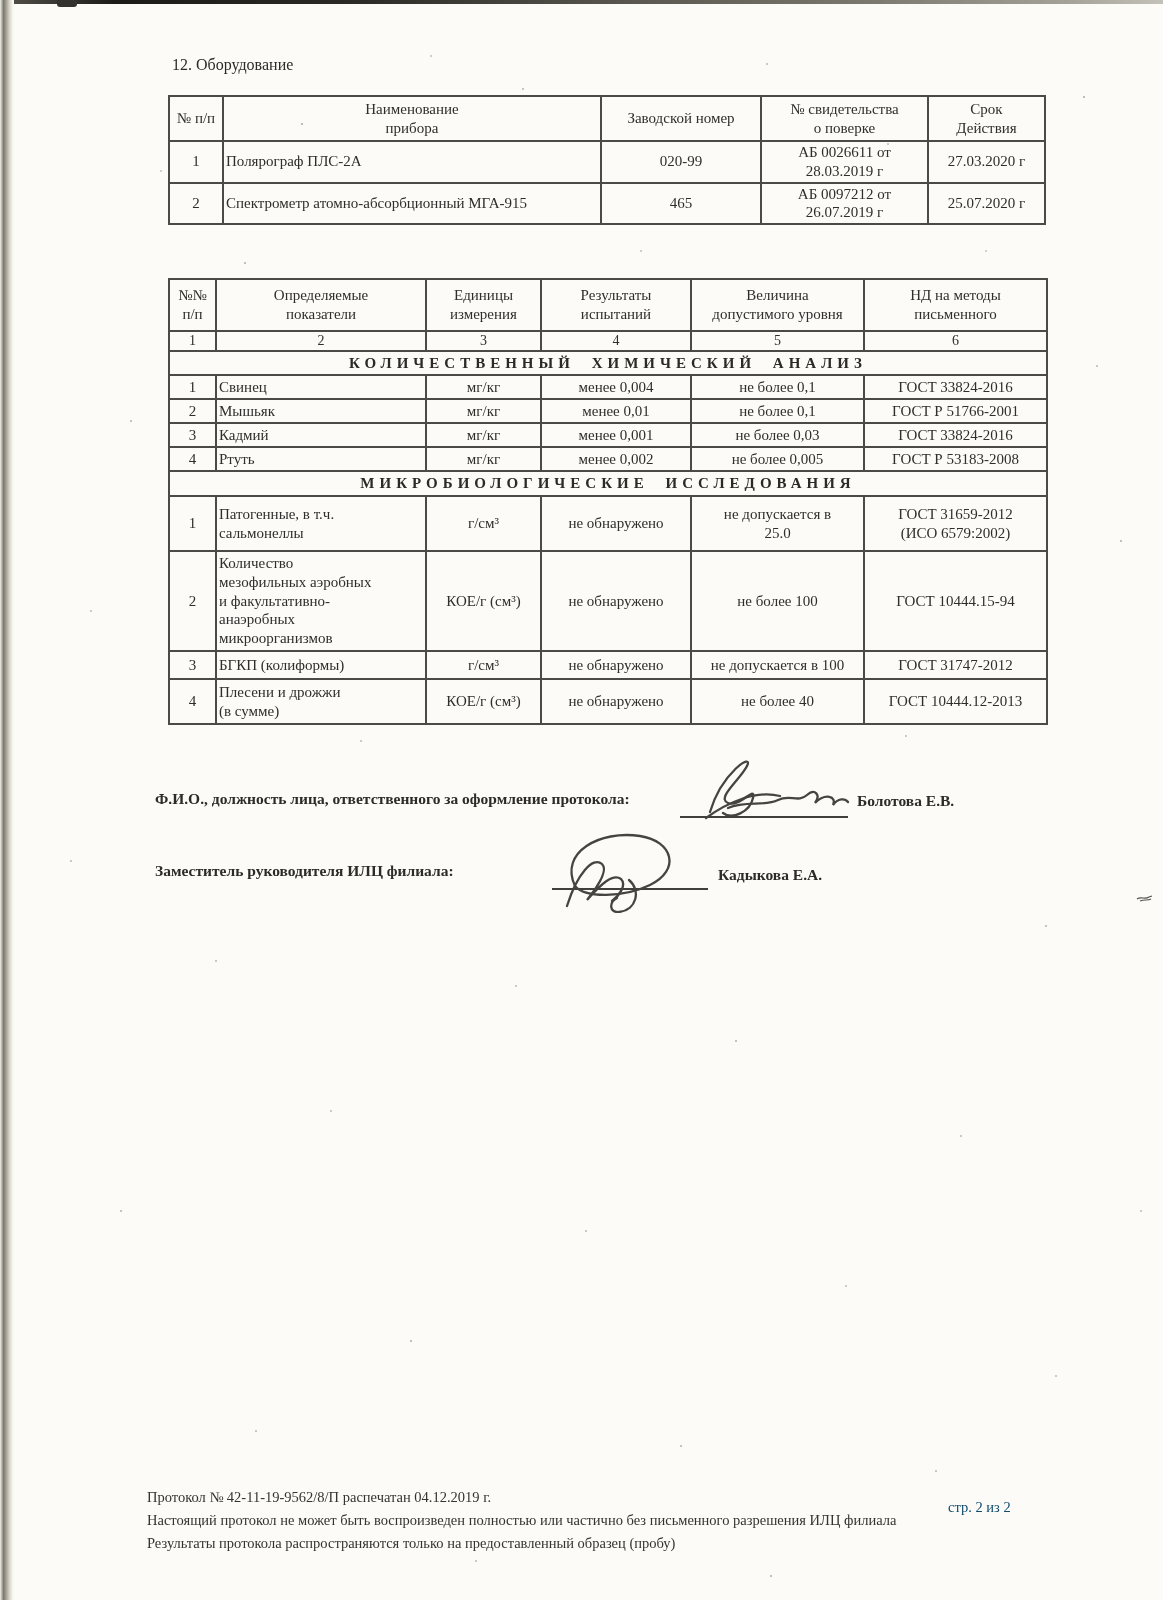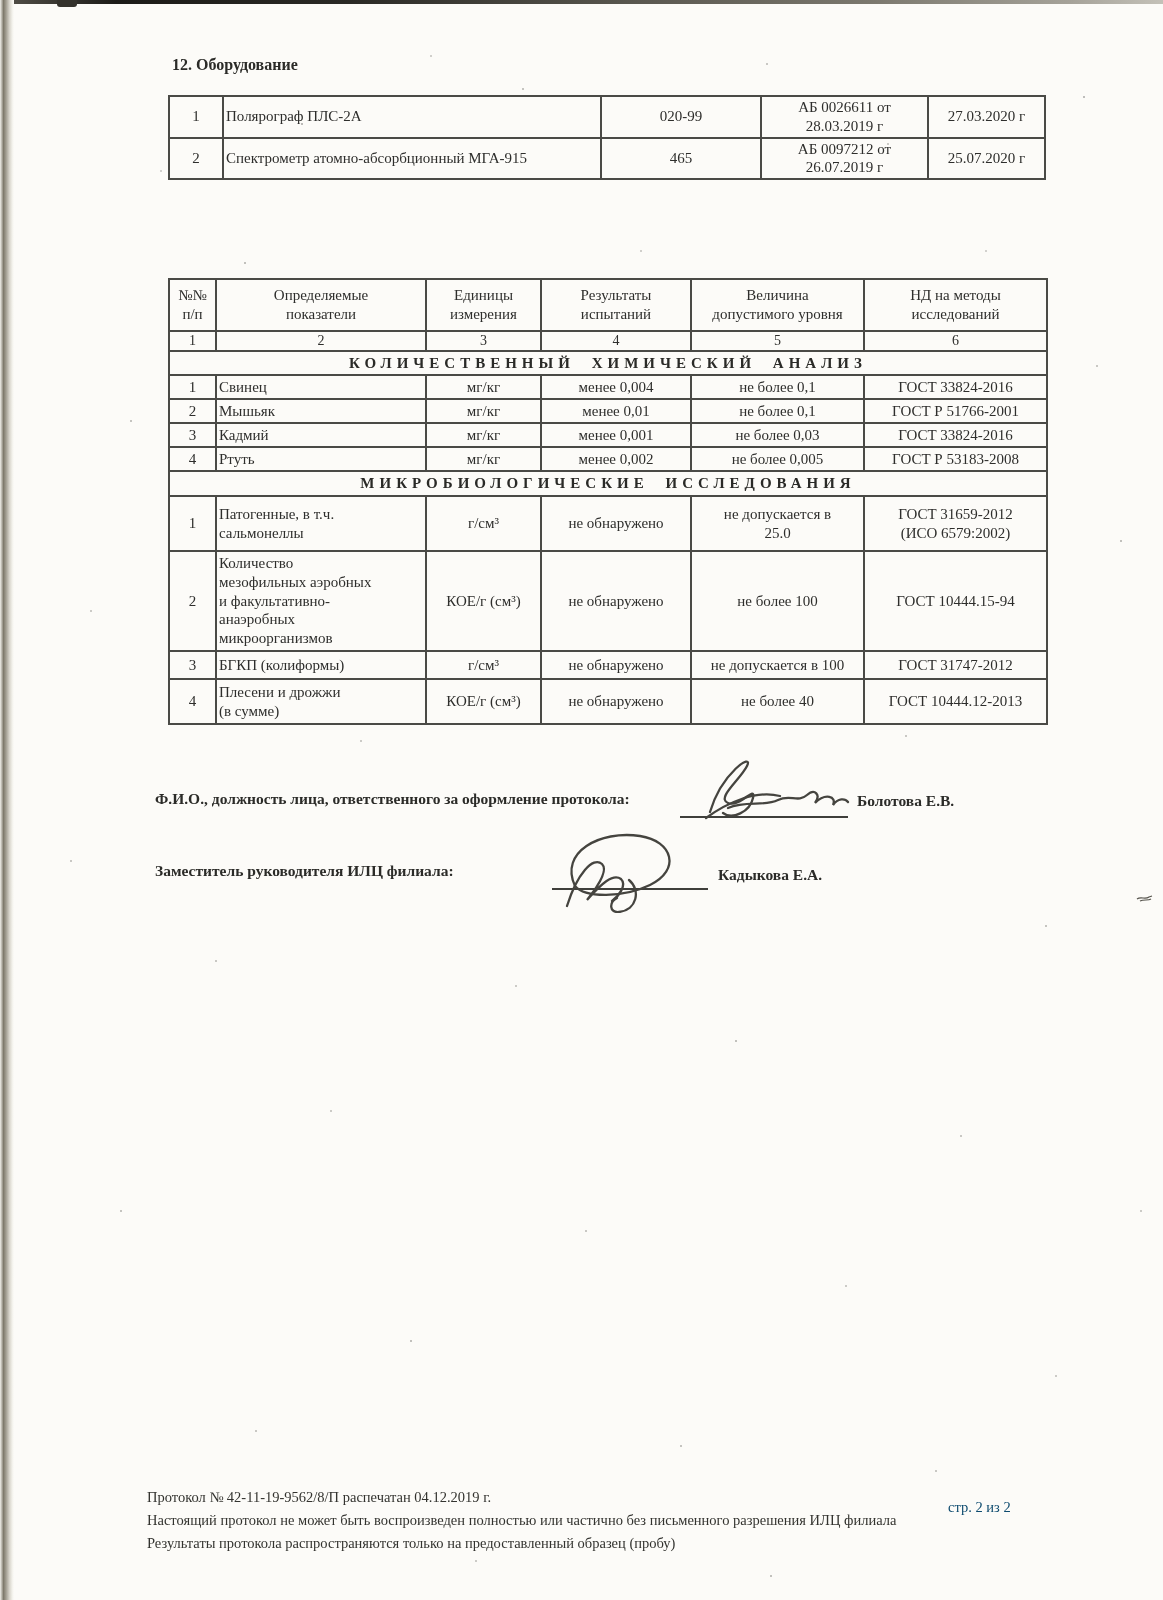--- a/index.html
+++ b/index.html
@@ -46,21 +46,21 @@
       255px 1430px 0 rgba(80,80,75,.4), 680px 1445px 0 rgba(90,90,85,.45),
       935px 1470px 0 rgba(80,80,75,.4), 475px 1560px 0 rgba(90,90,85,.4),
       770px 1575px 0 rgba(80,80,75,.45), 160px 170px 0 rgba(90,90,85,.35),
       430px 55px 0 rgba(80,80,75,.35), 985px 250px 0 rgba(90,90,85,.35),
       70px 860px 0 rgba(80,80,75,.4), 1140px 1210px 0 rgba(90,90,85,.4);
   }
   .pen-mark{position:absolute;left:1136px;top:893px;}
 
   .heading{
     position:absolute;left:172px;top:56px;
-    font-size:16px;font-weight:bold;color:#2b2b28;
+    font-size:16px;font-weight:normal;color:#2b2b28;
   }
   table{border-collapse:collapse;table-layout:fixed;}
   td{
     border:2px solid #4a4a46;
     padding:1px 6px;
     font-size:15px;line-height:1.25;color:#2e2e2c;
     text-align:center;vertical-align:middle;
     overflow:hidden;
   }
   .ws{white-space:pre-line;}
@@ -100,20 +100,30 @@
 
   <table class="equipment-table">
     <colgroup>
         <col style="width:54px">
         <col style="width:378px">
         <col style="width:160px">
         <col style="width:167px">
         <col style="width:117px">
       </colgroup>
     <tbody>
+        <tr style="height:45px">
+      <td class="ws">№ п/п</td>
+      <td class="ws">Наименование
+прибора</td>
+      <td class="ws">Заводской номер</td>
+      <td class="ws">№ свидетельства
+о поверке</td>
+      <td class="ws">Срок
+Действия</td>
+    </tr>
     <tr style="height:39px">
       <td>1</td>
       <td class="name-cell">Полярограф ПЛС-2А</td>
       <td>020-99</td>
       <td>АБ 0026611 от 28.03.2019 г</td>
       <td>27.03.2020 г</td>
     </tr>
     <tr style="height:39px">
       <td>2</td>
       <td class="name-cell">Спектрометр атомно-абсорбционный МГА-915</td>
@@ -140,21 +150,21 @@
 п/п</td>
       <td class="ws">Определяемые
 показатели</td>
       <td class="ws">Единицы
 измерения</td>
       <td class="ws">Результаты
 испытаний</td>
       <td class="ws">Величина
 допустимого уровня</td>
       <td class="ws">НД на методы
-исследований</td>
+письменного</td>
     </tr>
     <tr class="numrow" style="height:18px">
       <td>1</td>
       <td>2</td>
       <td>3</td>
       <td>4</td>
       <td>5</td>
       <td>6</td>
     </tr>
     <tr style="height:23px">

